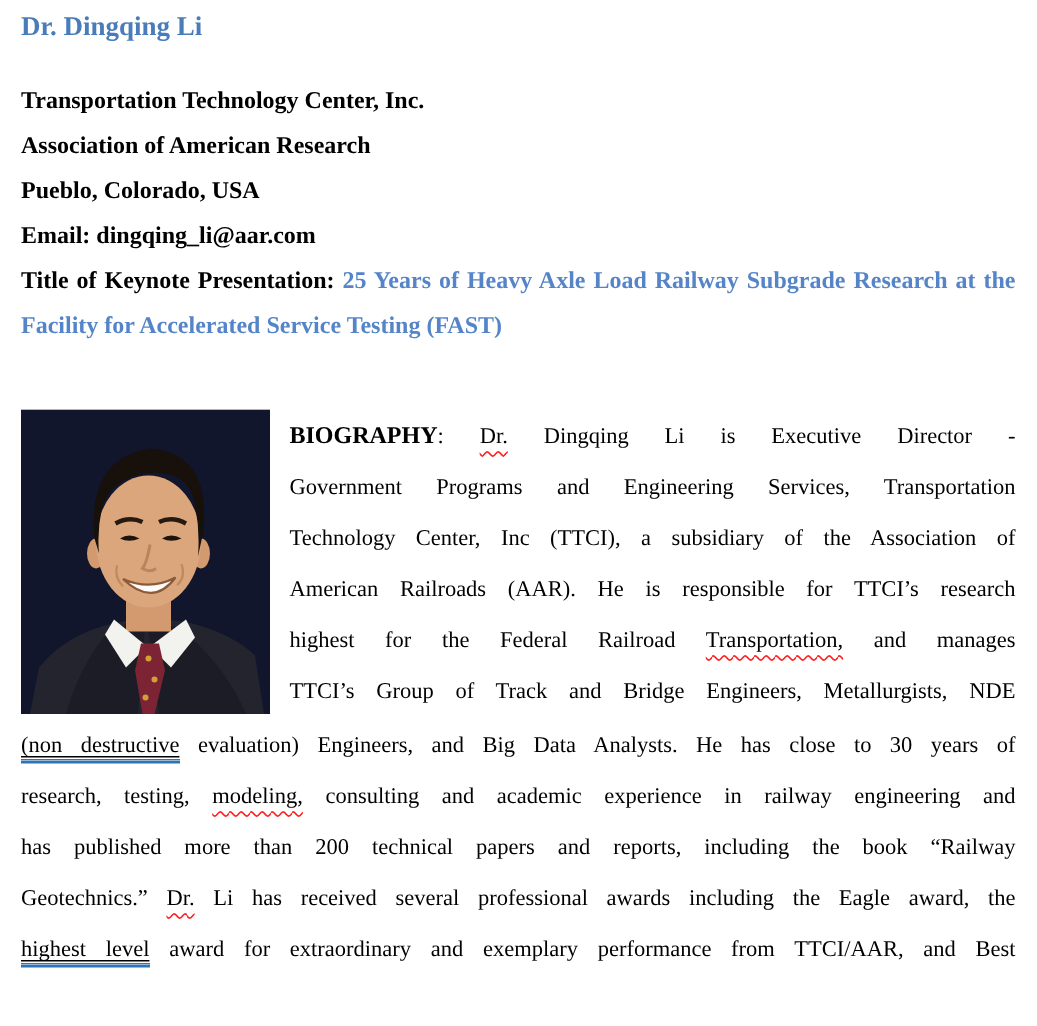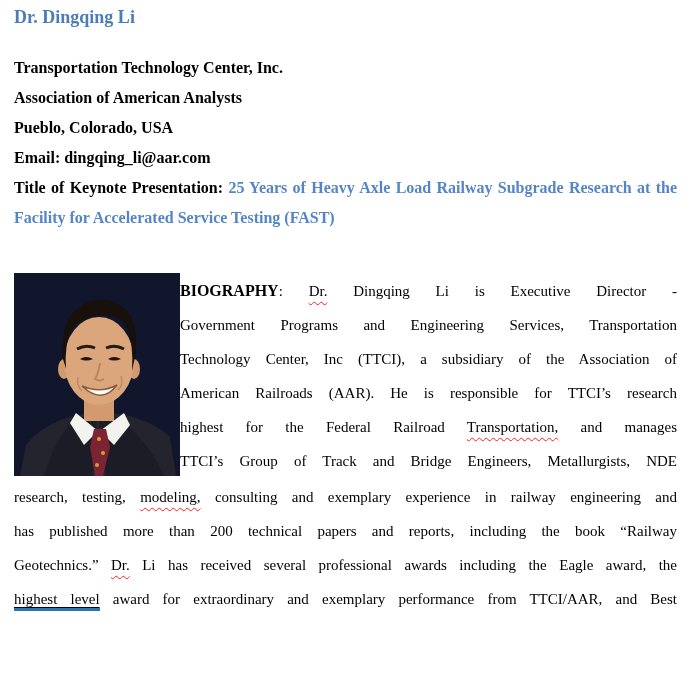--- a/index.html
+++ b/index.html
@@ -9,21 +9,21 @@
   html,body{margin:0;padding:0;background:#ffffff;}
   body{width:691px;height:684px;overflow:hidden;
        font-family:"Liberation Serif","DejaVu Serif",serif;color:var(--text-black);}
   .page{padding:6px 14px 0 14px;box-sizing:border-box;width:691px;height:640px;}
   .speaker-name{font-size:18px;line-height:22px;font-weight:bold;color:var(--name-blue);}
   .header-block{margin-top:25px;}
   .hline{font-weight:bold;font-size:16px;line-height:30px;white-space:nowrap;}
   .title-line{white-space:normal;text-align:justify;text-justify:inter-word;}
   .ktitle{color:var(--title-blue);}
   .bio-section{margin-top:40px;}
-  .bio-top{display:flex;align-items:flex-start;}
+  .bio-top{display:flex;gap:13px;align-items:flex-start;}
   .photo-wrap{flex:0 0 166px;}
   .photo-wrap svg{display:block;}
   .wrapped-lines{flex:1;min-width:0;padding-top:1px;}
   .full-lines{margin-top:2px;}
   .jline{font-size:15px;line-height:34px;text-align:justify;text-align-last:justify;text-justify:inter-word;}
   .jline.plain{text-align-last:left;}
   .seg-bold{font-weight:bold;font-size:16px;}
   .seg-spell{text-decoration-line:underline;text-decoration-style:wavy;
              text-decoration-color:var(--spell-red);text-decoration-thickness:1px;
              text-underline-offset:5px;}
@@ -34,21 +34,21 @@
 </style>
 </head>
 <body>
 
 <div class="page">
 
   <div class="speaker-name">Dr. Dingqing Li</div>
 
   <div class="header-block">
     <div class="hline">Transportation Technology Center, Inc.</div>
-    <div class="hline">Association of American Analysts</div>
+    <div class="hline">Association of American Research</div>
     <div class="hline">Pueblo, Colorado, USA</div>
     <div class="hline">Email: dingqing_li@aar.com</div>
     <div class="hline title-line"><span>Title of Keynote Presentation: </span><span class="ktitle">25 Years of Heavy Axle Load Railway Subgrade Research at the Facility for Accelerated Service Testing (FAST)</span></div>
   </div>
 
   <div class="bio-section">
     <div class="bio-top">
       <div class="photo-wrap">
         <svg width="166" height="203" viewBox="0 0 166 203" role="img" aria-label="Portrait photo of Dr. Dingqing Li, smiling man in dark suit and patterned tie against dark blue background">
           <rect x="0" y="0" width="166" height="203" fill="#141a30"></rect>
@@ -95,20 +95,21 @@
       <div class="wrapped-lines">
           <div class="jline"><span class="seg-bold">BIOGRAPHY</span><span class="seg-normal">: </span><span class="seg-spell">Dr.</span><span class="seg-normal"> Dingqing Li is Executive Director -</span></div>
           <div class="jline"><span class="seg-normal">Government Programs and Engineering Services, Transportation</span></div>
           <div class="jline"><span class="seg-normal">Technology Center, Inc (TTCI), a subsidiary of the Association of</span></div>
           <div class="jline"><span class="seg-normal">American Railroads (AAR). He is responsible for TTCI’s research</span></div>
           <div class="jline"><span class="seg-normal">highest for the Federal Railroad </span><span class="seg-spell">Transportation,</span><span class="seg-normal"> and manages</span></div>
           <div class="jline"><span class="seg-normal">TTCI’s Group of Track and Bridge Engineers, Metallurgists, NDE</span></div>
         </div>
     </div>
     <div class="full-lines">
-        <div class="jline"><span class="seg-normal">research, testing, </span><span class="seg-spell">modeling,</span><span class="seg-normal"> consulting and exemplary experience in railway engineering and</span></div>
+        <div class="jline"><span class="seg-grammar">(non destructive</span><span class="seg-normal"> evaluation) Engineers, and Big Data Analysts. He has close to 30 years of</span></div>
+        <div class="jline"><span class="seg-normal">research, testing, </span><span class="seg-spell">modeling,</span><span class="seg-normal"> consulting and academic experience in railway engineering and</span></div>
         <div class="jline"><span class="seg-normal">has published more than 200 technical papers and reports, including the book “Railway</span></div>
         <div class="jline"><span class="seg-normal">Geotechnics.” </span><span class="seg-spell">Dr.</span><span class="seg-normal"> Li has received several professional awards including the Eagle award, the</span></div>
         <div class="jline"><span class="seg-grammar">highest level</span><span class="seg-normal"> award for extraordinary and exemplary performance from TTCI/AAR, and Best</span></div>
       </div>
   </div>
 
 </div>
 
 </body></html>

